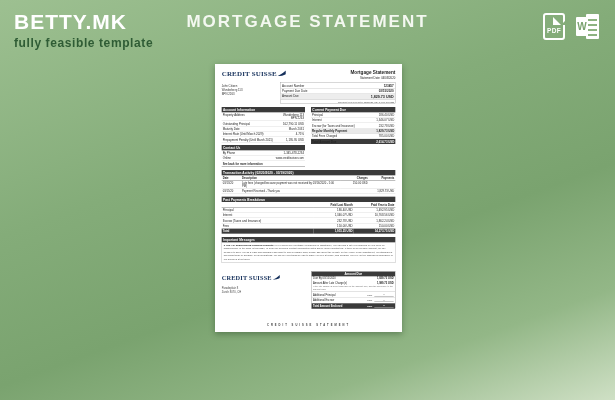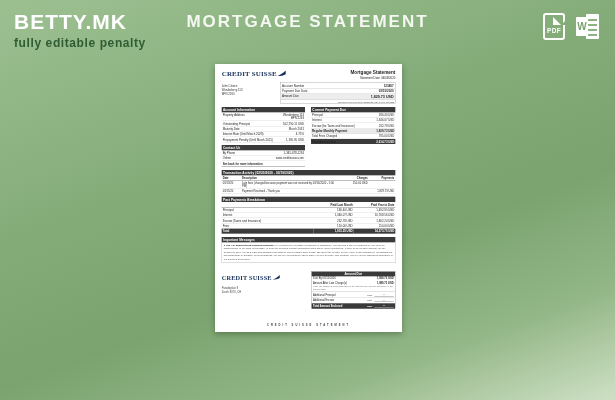--- a/index.html
+++ b/index.html
@@ -94,21 +94,21 @@
 
   .doc-footer { margin-top:auto; text-align:center; font-size:8px; font-weight:700;
                 letter-spacing:6px; color:#3b3b3b; padding-top:10px; }
 </style>
 </head>
 <body>
 
 <div class="stage">
 
   <div class="brand">BETTY.MK</div>
-  <div class="tagline">fully editable penalty</div>
+  <div class="tagline">fully feasible template</div>
   <div class="page-title">MORTGAGE STATEMENT</div>
 
   <div class="dl-icons">
     <div class="icon-pdf">
       <span>PDF</span>
     </div>
     <div class="icon-word">
       <div class="w-flag">W</div>
       <div class="w-page"></div>
     </div>

